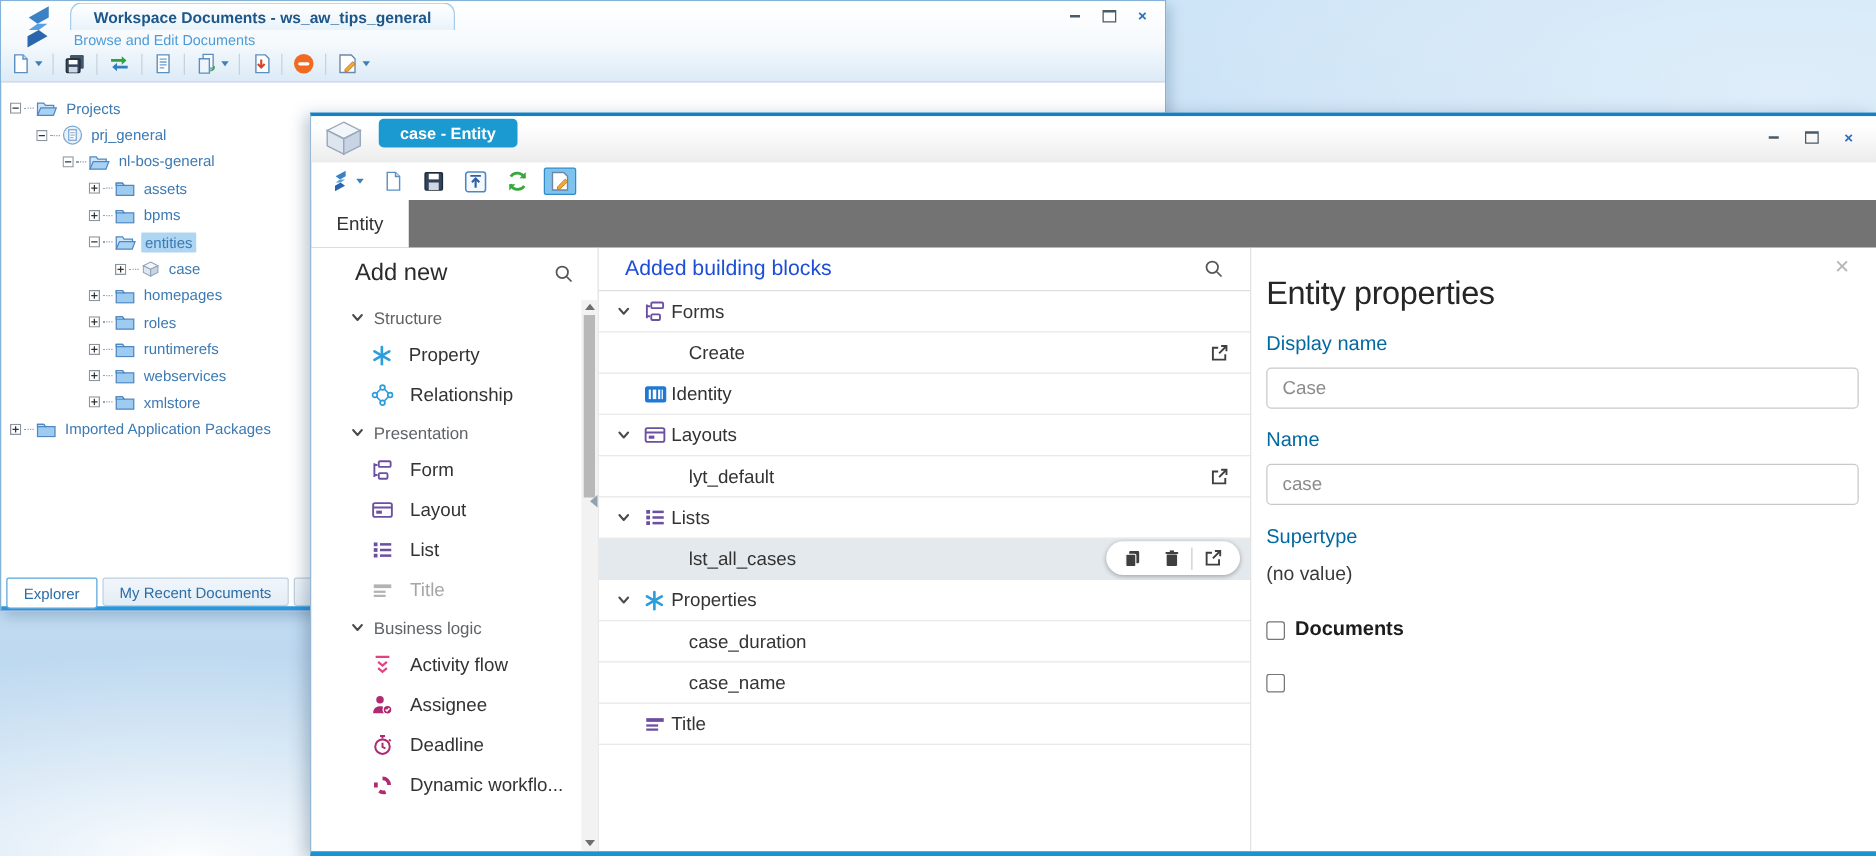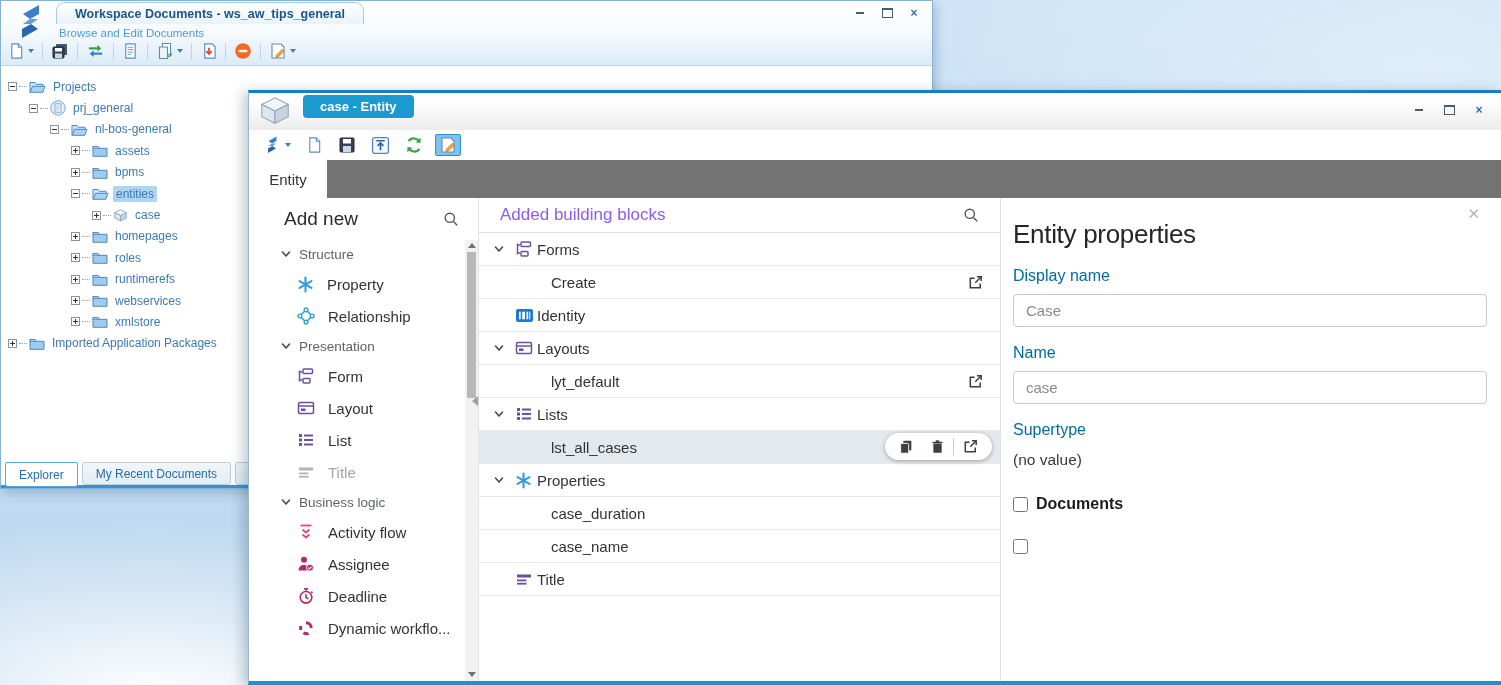--- a/index.html
+++ b/index.html
@@ -73,21 +73,21 @@
   .ad-item.disabled{color:#a6a6a6;}
   .sb{position:absolute;top:42px;bottom:0;right:0;width:13px;background:#f2f2f2;}
   .sb-up{position:absolute;top:3px;left:3px;width:0;height:0;border-left:4px solid transparent;border-right:4px solid transparent;border-bottom:5px solid #6e6e6e;}
   .sb-down{position:absolute;bottom:4px;left:3px;width:0;height:0;border-left:4px solid transparent;border-right:4px solid transparent;border-top:5px solid #6e6e6e;}
   .sb-thumb{position:absolute;left:2px;width:9px;top:12px;height:146px;background:#b8b8b8;}
   .collapse{position:absolute;right:0;top:198px;width:0;height:0;border-top:5px solid transparent;
     border-bottom:5px solid transparent;border-right:6px solid #90a2b0;z-index:3;}
   
   .bblocks{width:522px;min-width:522px;position:relative;border-right:1px solid #e2e2e2;box-sizing:border-box;}
   .bb-hd{height:34px;display:flex;align-items:center;justify-content:space-between;padding:0 21px;border-bottom:1px solid #dedede;}
-  .bb-title{font-size:17px;color:#8b5cf6;}
+  .bb-title{font-size:17px;color:#1d4ed8;}
   .bb-row{position:relative;height:32px;display:flex;align-items:center;border-bottom:1px solid #e8e8e8;font-size:15px;color:#333;}
   .bb-row.selected{background:#e4e9ed;}
   .bb-chev{position:absolute;left:14px;display:flex;}
   .bb-ricon{position:absolute;left:36px;display:flex;}
   .lbl-group{margin-left:58px;}
   .lbl-child{margin-left:72px;}
   .bb-open{position:absolute;right:16px;display:flex;}
   .bb-pill{position:absolute;right:8px;top:2px;height:27px;background:#fff;border-radius:14px;display:flex;
     align-items:center;box-shadow:0 1px 4px rgba(0,0,0,.32);padding:0 5px;}
   .pill-btn{padding:0 8px;display:flex;}

